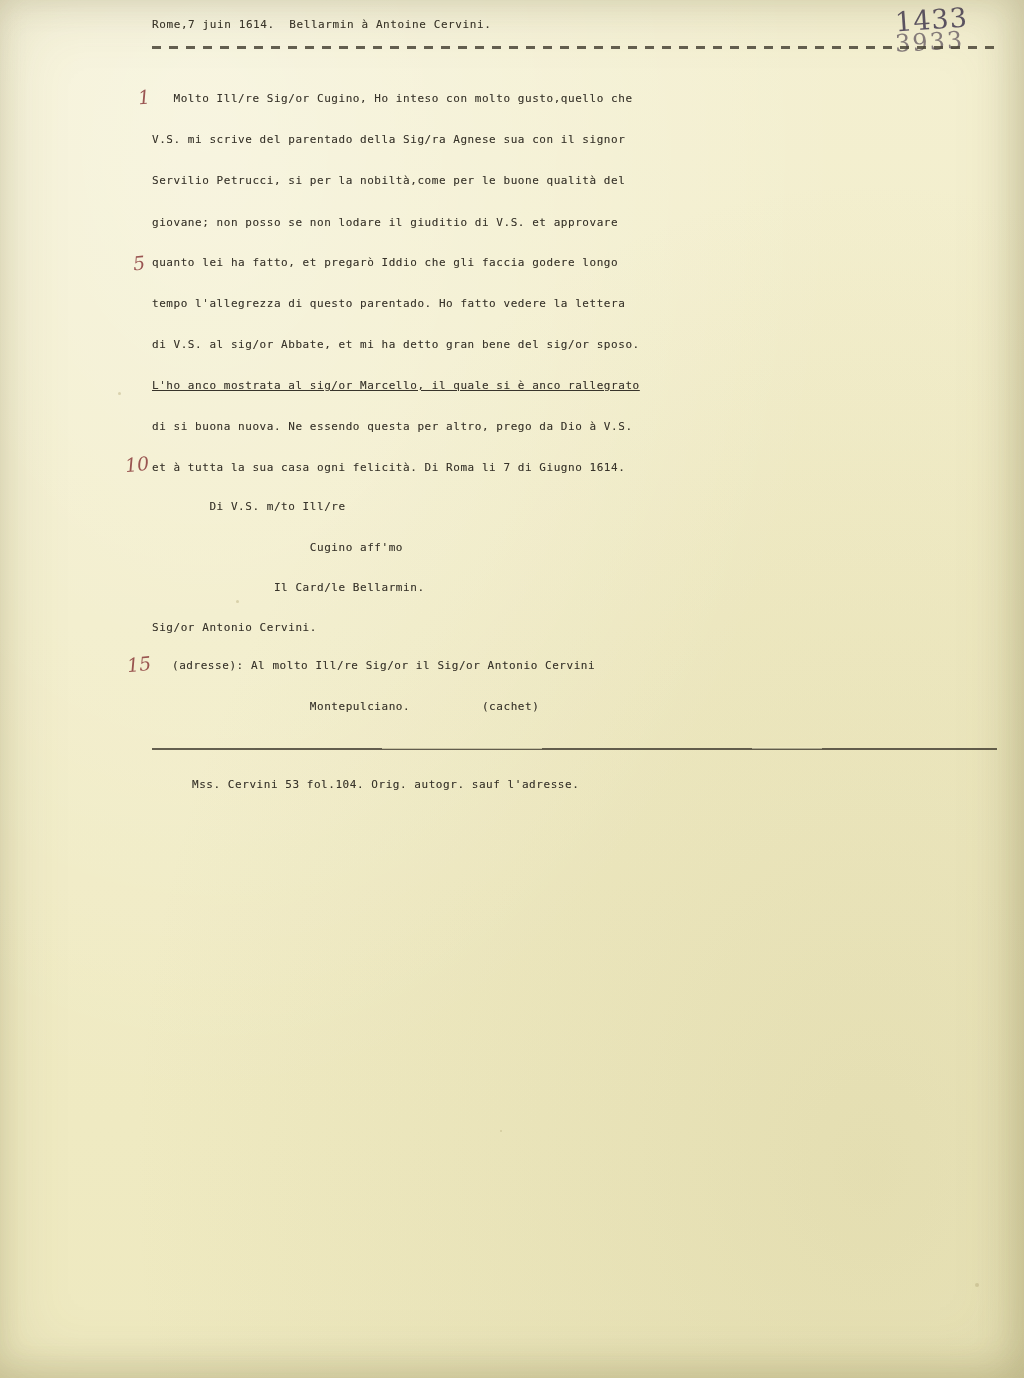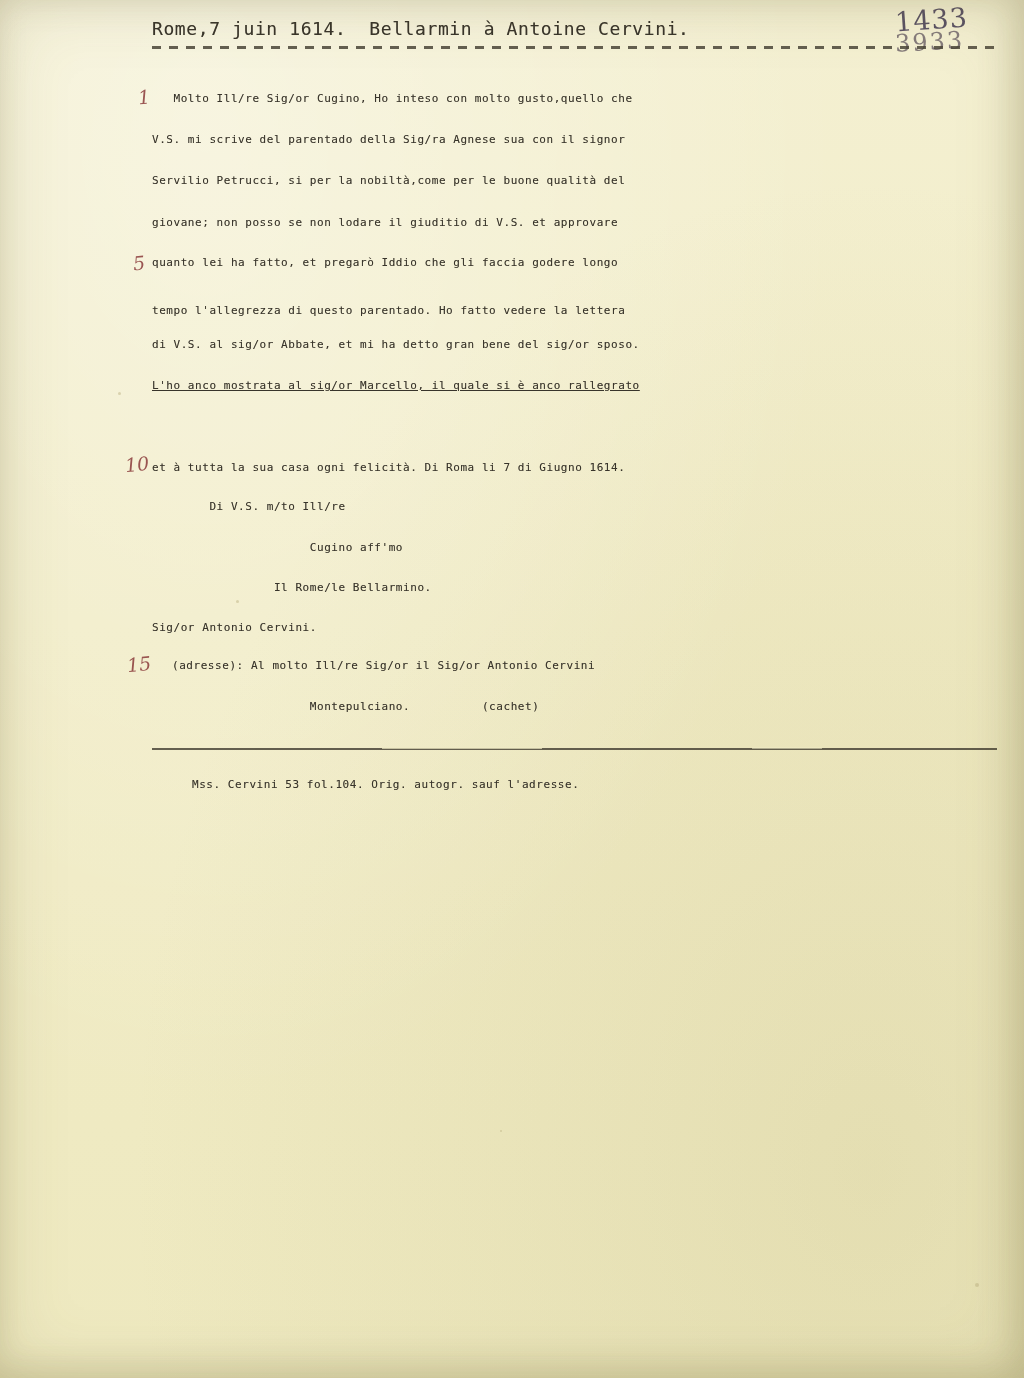--- a/index.html
+++ b/index.html
@@ -53,21 +53,21 @@
     font-size: 15.2px;
     letter-spacing: 0.6px;
     color: #38342b;
     text-shadow: 0 0 0.6px rgba(60,55,40,0.35);
   }
 
   
   .header {
     left: 152px;
     top: 18px;
-    font-size: 18px;
+    font-size: 11px;
   }
 
   
   .dashrule {
     position: absolute;
     left: 152px;
     top: 46px;
     width: 845px;
     height: 3px;
     background-image: repeating-linear-gradient(90deg,
@@ -174,27 +174,28 @@
     <div class="margin-num red" style="left:138px; top:86px;">1</div>
     <div class="margin-num red" style="left:133px; top:252px;">5</div>
     <div class="margin-num red" style="left:125px; top:453px;">10</div>
     <div class="margin-num red" style="left:127px; top:653px;">15</div>
 
     <div class="tx body-line" style="top:92px;">   Molto Ill/re Sig/or Cugino, Ho inteso con molto gusto,quello che</div>
     <div class="tx body-line" style="top:133px;text-align:right;">V.S. mi scrive del parentado della Sig/ra Agnese sua con il signor</div>
     <div class="tx body-line" style="top:174px;">Servilio Petrucci, si per la nobiltà,come per le buone qualità del</div>
     <div class="tx body-line" style="top:216px;">giovane; non posso se non lodare il giuditio di V.S. et approvare</div>
     <div class="tx body-line" style="top:256px;">quanto lei ha fatto, et pregarò Iddio che gli faccia godere longo</div>
-    <div class="tx body-line" style="top:297px;margin-top:7px;">tempo l'allegrezza di questo parentado. Ho fatto vedere la lettera</div>
+    <div class="tx body-line" style="top:297px;">tempo l'allegrezza di questo parentado. Ho fatto vedere la lettera</div>
     <div class="tx body-line" style="top:338px;">di V.S. al sig/or Abbate, et mi ha detto gran bene del sig/or sposo.</div>
     <div class="tx body-line" style="top:379px;text-decoration:underline;">L'ho anco mostrata al sig/or Marcello, il quale si è anco rallegrato</div>
+    <div class="tx body-line" style="top:420px;">di si buona nuova. Ne essendo questa per altro, prego da Dio à V.S.</div>
     <div class="tx body-line" style="top:461px;">et à tutta la sua casa ogni felicità. Di Roma li 7 di Giugno 1614.</div>
     <div class="tx body-line" style="top:500px;">        Di V.S. m/to Ill/re</div>
     <div class="tx body-line" style="top:541px;">                      Cugino aff'mo</div>
-    <div class="tx body-line" style="top:581px;">                 Il Rome/le Bellarmino.</div>
+    <div class="tx body-line" style="top:581px;">                 Il Card/le Bellarmin.</div>
     <div class="tx body-line" style="top:621px;">Sig/or Antonio Cervini.</div>
     <div class="tx body-line" style="top:659px;margin-left:20px;">(adresse): Al molto Ill/re Sig/or il Sig/or Antonio Cervini</div>
     <div class="tx body-line" style="top:700px;">                      Montepulciano.          (cachet)</div>
 
     <div class="solidrule"></div>
 
     <div class="tx body-line" style="top:778px;padding-left:40px;">Mss. Cervini 53 fol.104. Orig. autogr. sauf l'adresse.</div>
 
     <div class="speck" style="left:118px; top:392px; width:3px; height:3px;"></div>
     <div class="speck" style="left:236px; top:600px; width:3px; height:3px;"></div>

